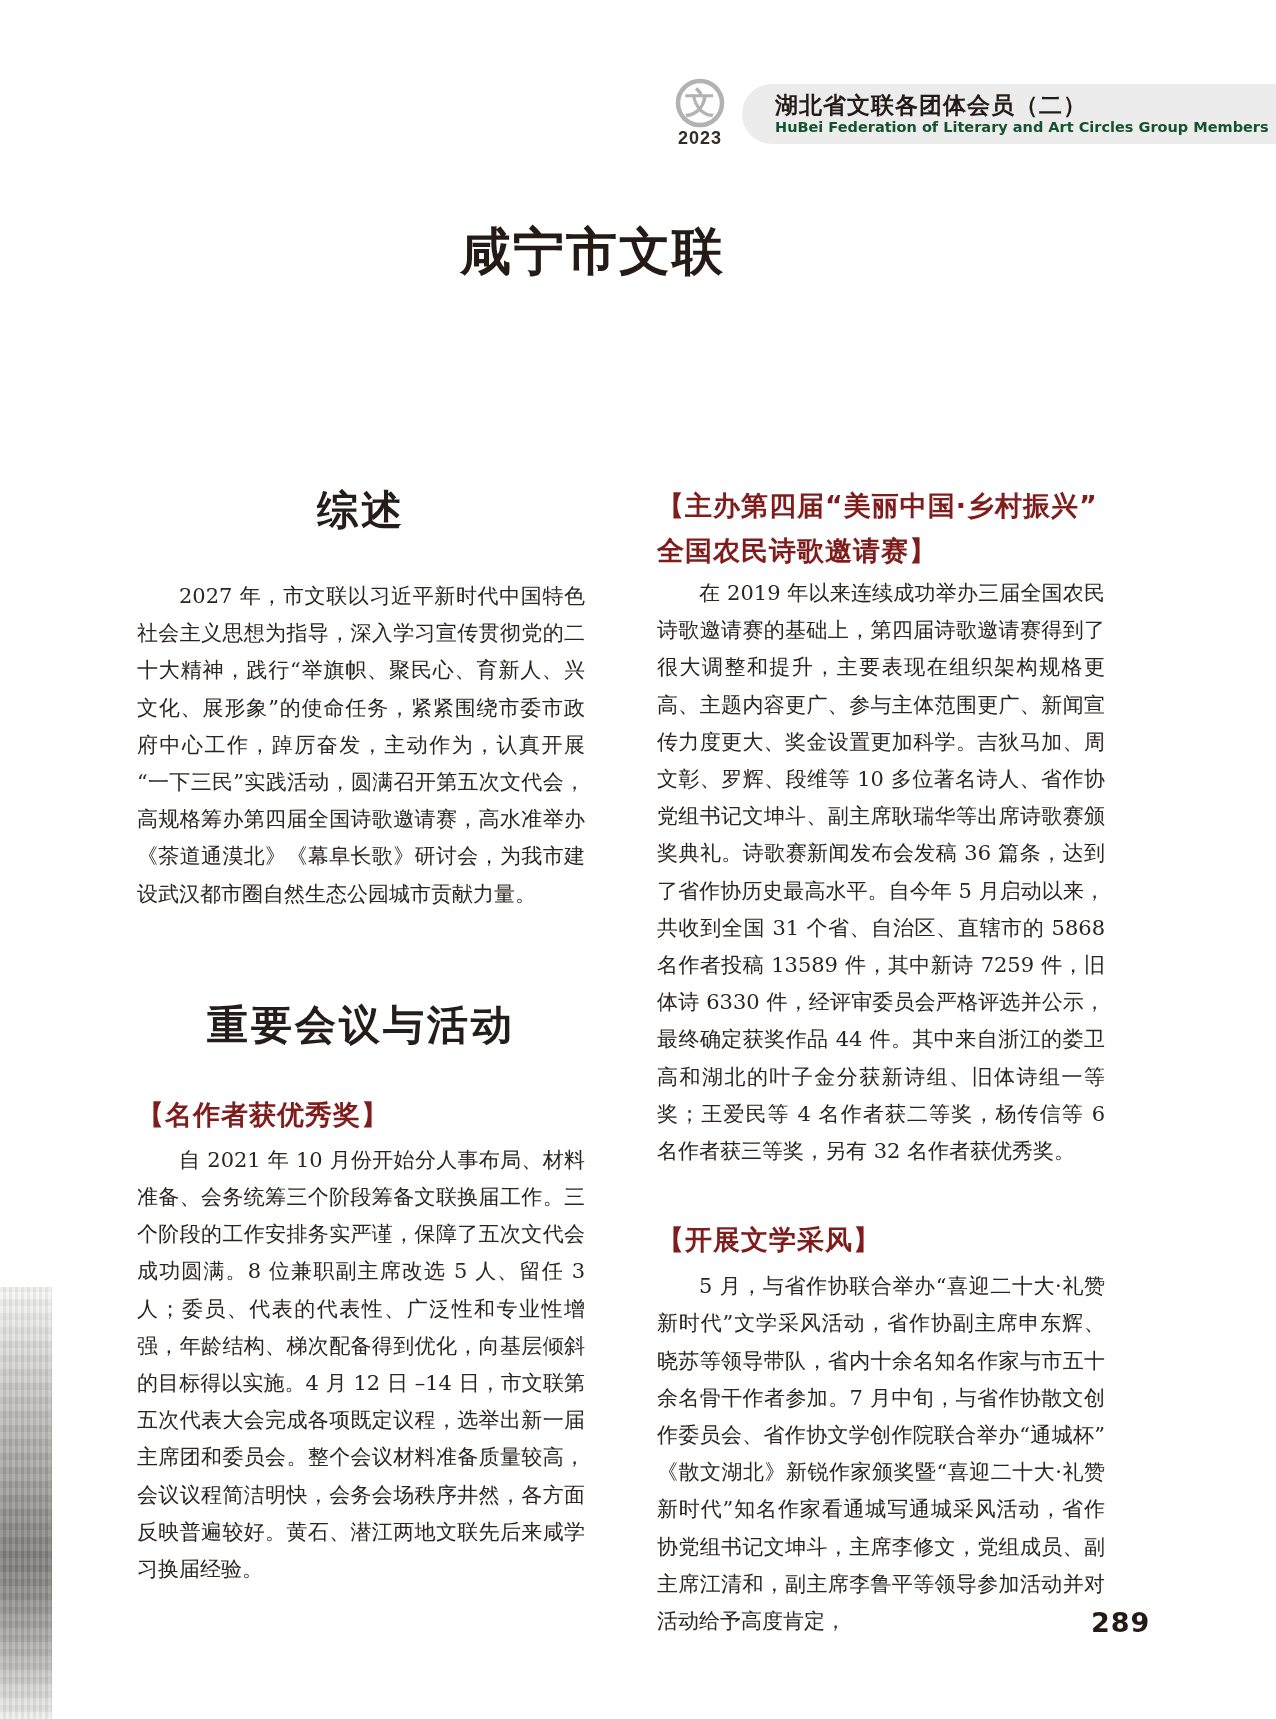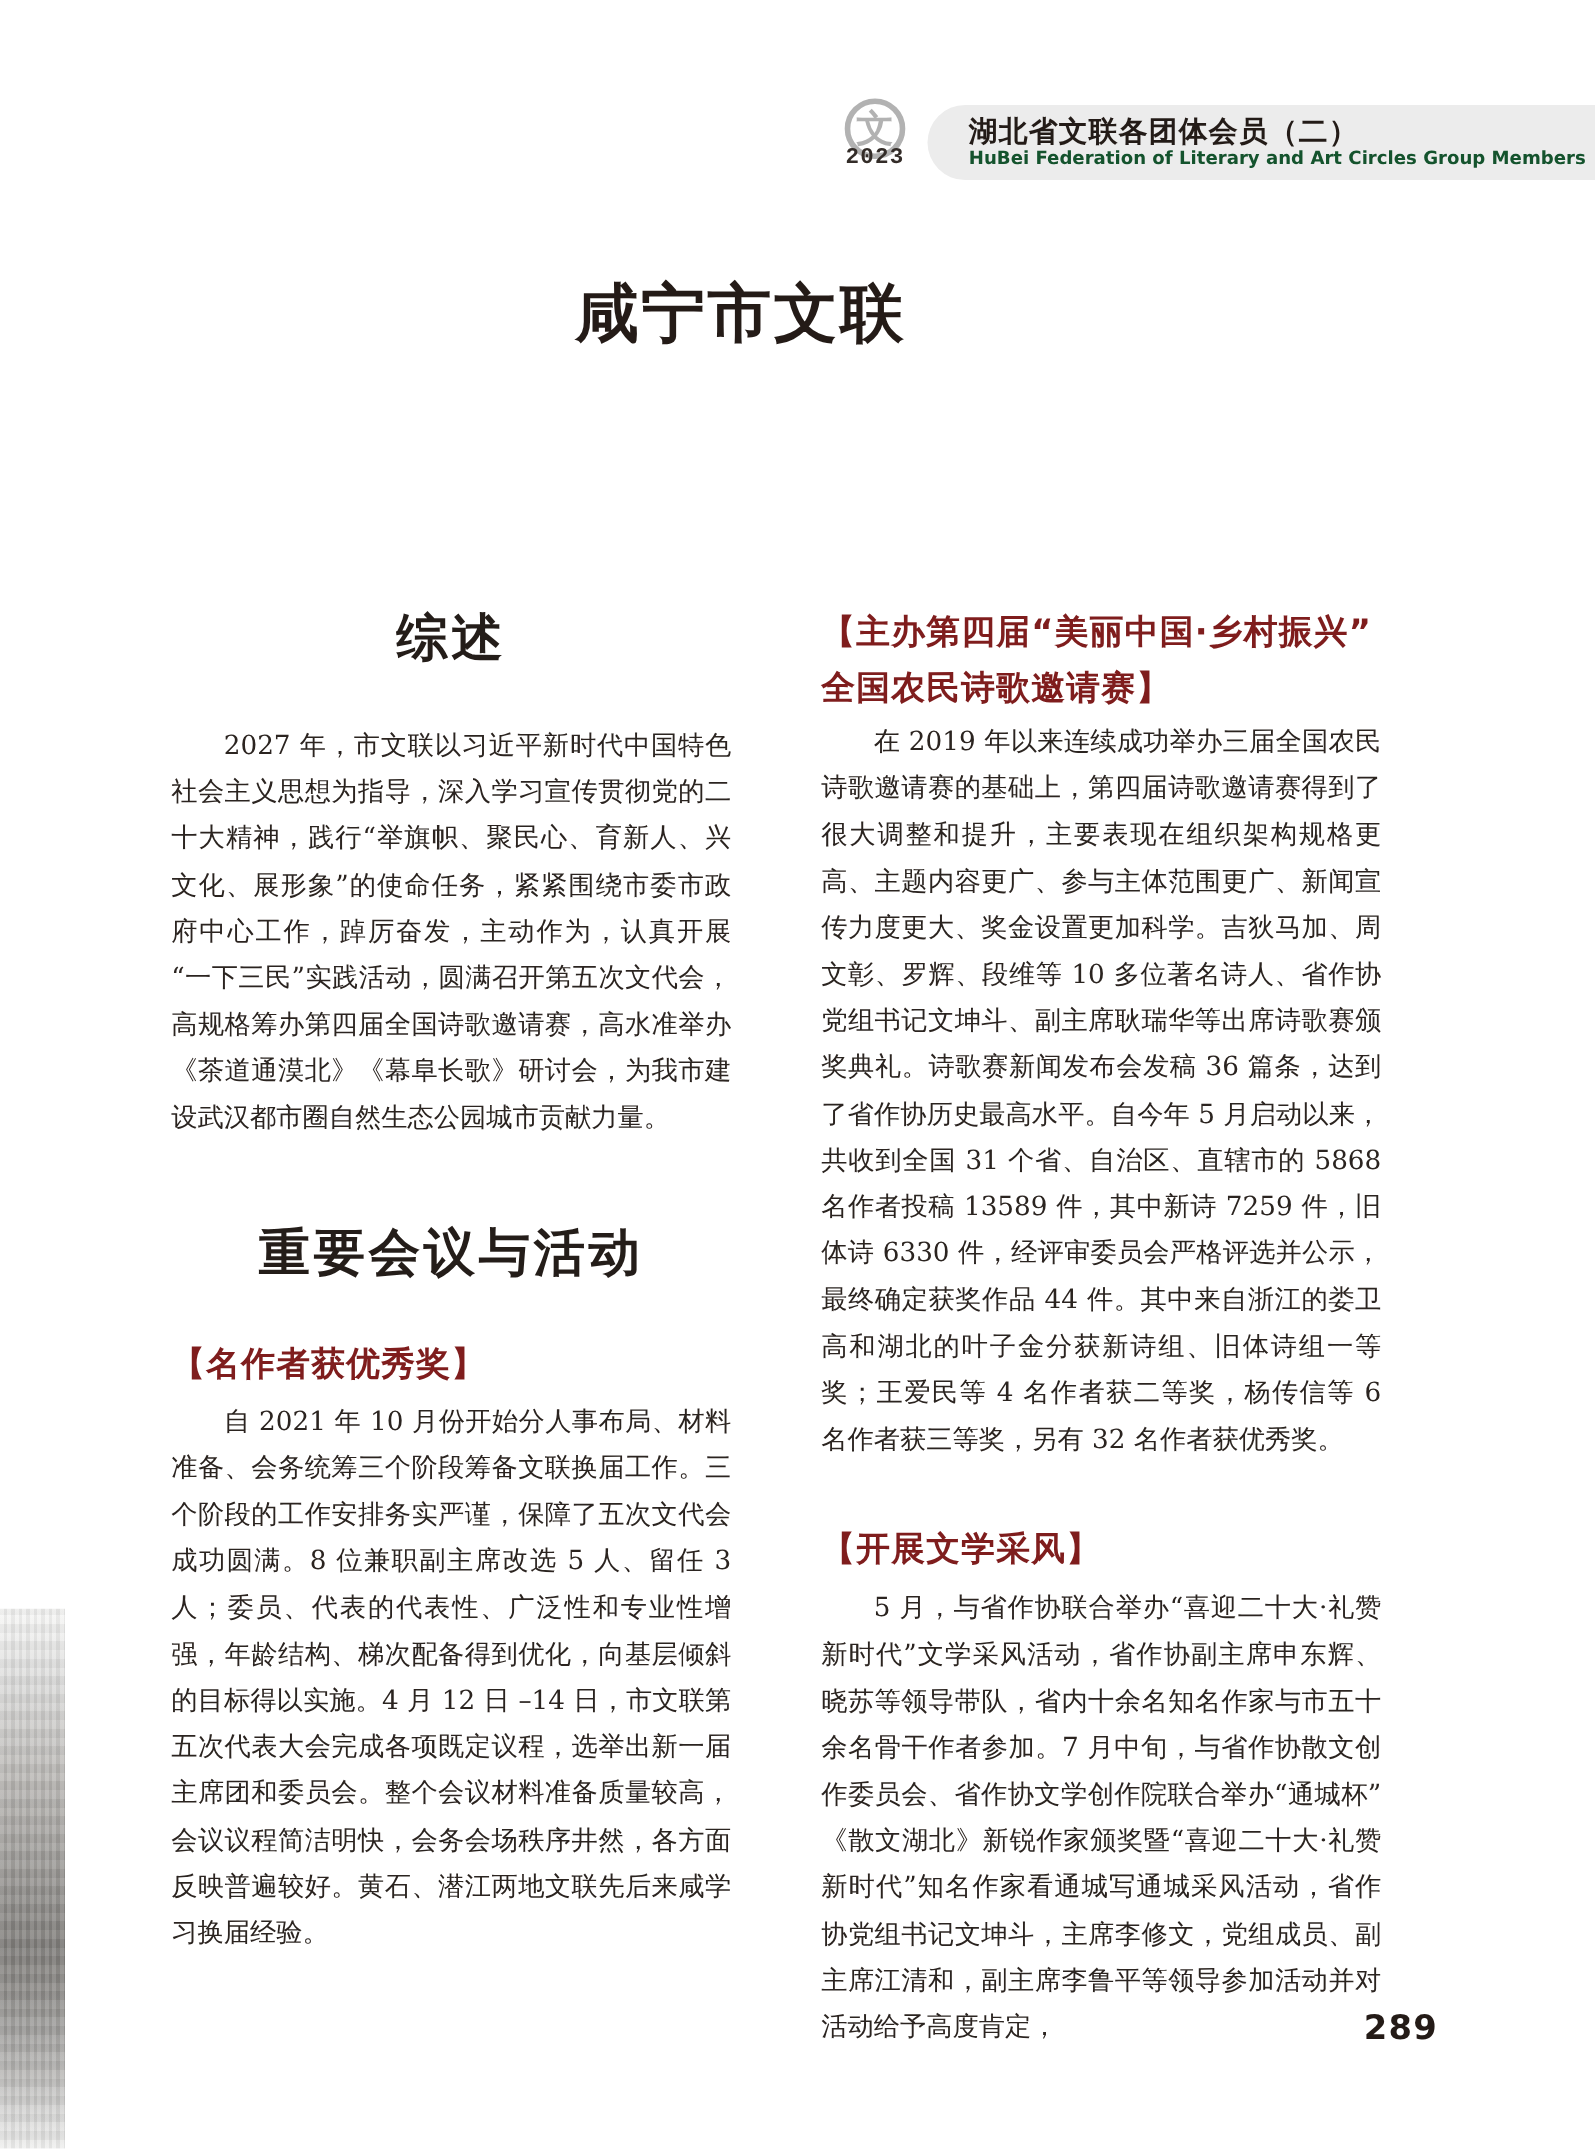--- a/index.html
+++ b/index.html
@@ -3,22 +3,22 @@
 <meta charset="utf-8">
 <style>
   html,body{margin:0;padding:0;background:#ffffff;}
   .page{
     position:relative;width:1276px;height:1719px;background:#ffffff;overflow:hidden;
     font-family:"DejaVu Serif","Liberation Serif",serif;color:#2a221e;
   }
   
   .logo{position:absolute;left:674px;top:77px;width:52px;height:52px;}
   .logo-year{
-    position:absolute;left:662px;top:116px;width:76px;text-align:center;
-    font-family:Liberation Mono, monospace;font-weight:700;
+    position:absolute;left:662px;top:128px;width:76px;text-align:center;
+    font-family:Liberation Sans, sans-serif;font-weight:700;
     font-size:18px;letter-spacing:1px;color:#332c28;
   }
   .band{
     position:absolute;left:742px;top:84px;right:0;height:60px;
     background:#ececec;border-radius:30px 0 0 30px;
   }
   .band-cn{
     position:absolute;left:33px;top:6px;
     font-family:"DejaVu Serif","Liberation Serif",serif;font-weight:900;
     font-size:23px;letter-spacing:1px;color:#231b17;white-space:nowrap;
@@ -36,21 +36,21 @@
   }
   
   .col{position:absolute;width:448px;}
   .col-left{left:137px;top:490px;}
   .col-right{left:657px;top:483px;}
   .sec-heading{
     margin:0;text-align:center;
     font-family:"DejaVu Sans","Liberation Sans",sans-serif;font-weight:700;
     font-size:41px;letter-spacing:3px;color:#241d19;line-height:1;
   }
-  .sec-heading.second{margin-top:69px;text-align:center;}
+  .sec-heading.second{margin-top:92px;text-align:center;}
   .sub-heading{
     margin:0;font-family:"DejaVu Sans","Liberation Sans",sans-serif;font-weight:700;
     font-size:27px;letter-spacing:1px;color:#7f1d1d;line-height:45px;text-align:left;
   }
   .col-left .sub-heading{margin-top:46px;}
   .col-right .sub-heading.second{margin-top:47px;}
   .body-par{
     margin:0;font-size:21px;line-height:37.2px;text-align:justify;
     text-justify:inter-character;text-indent:2em;color:#2b2420;
   }

